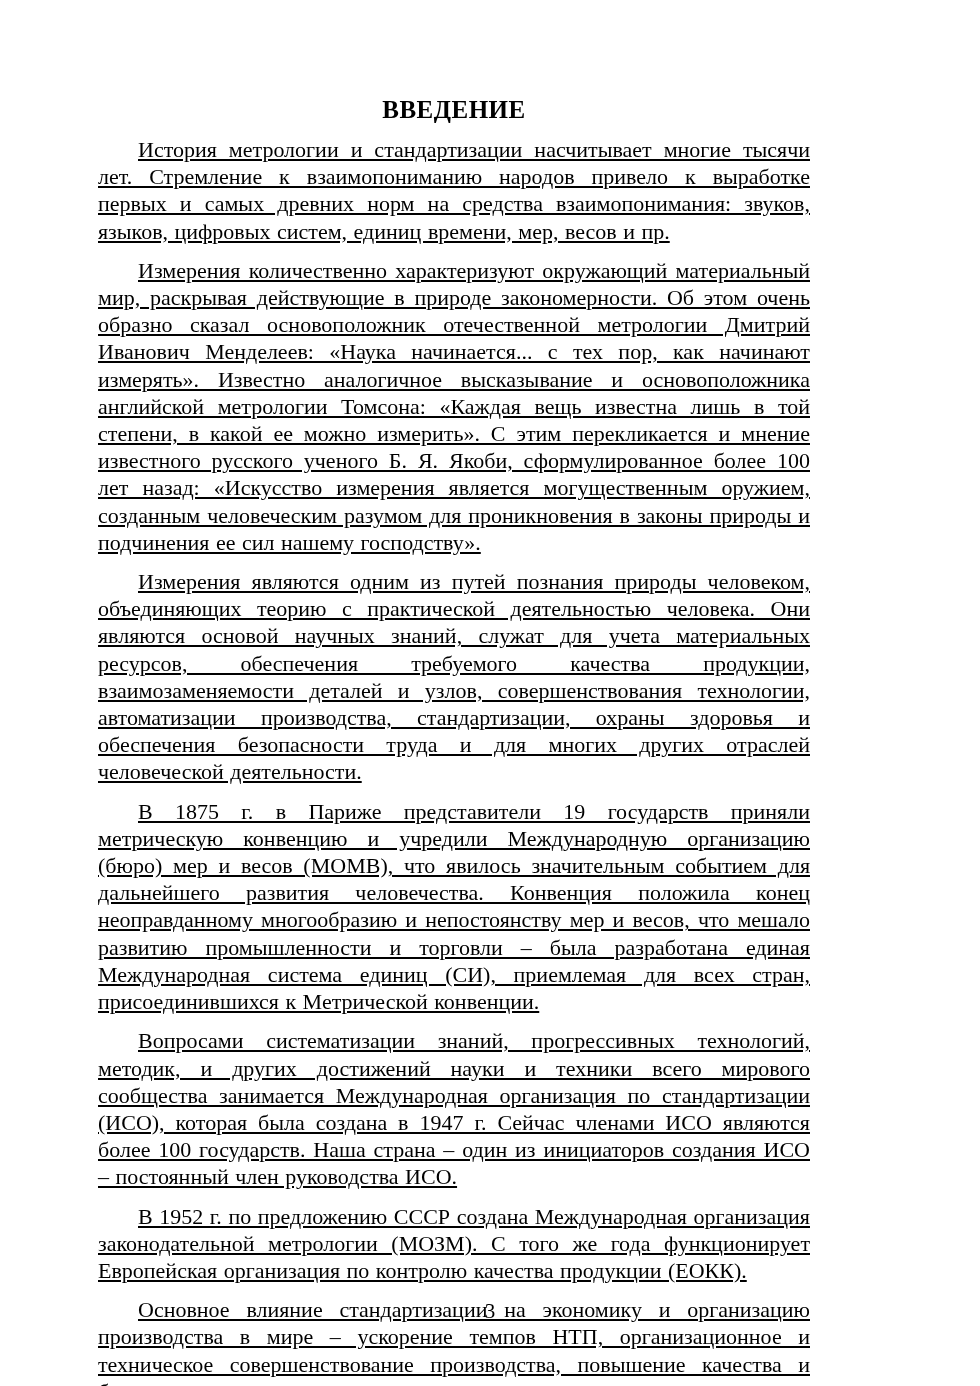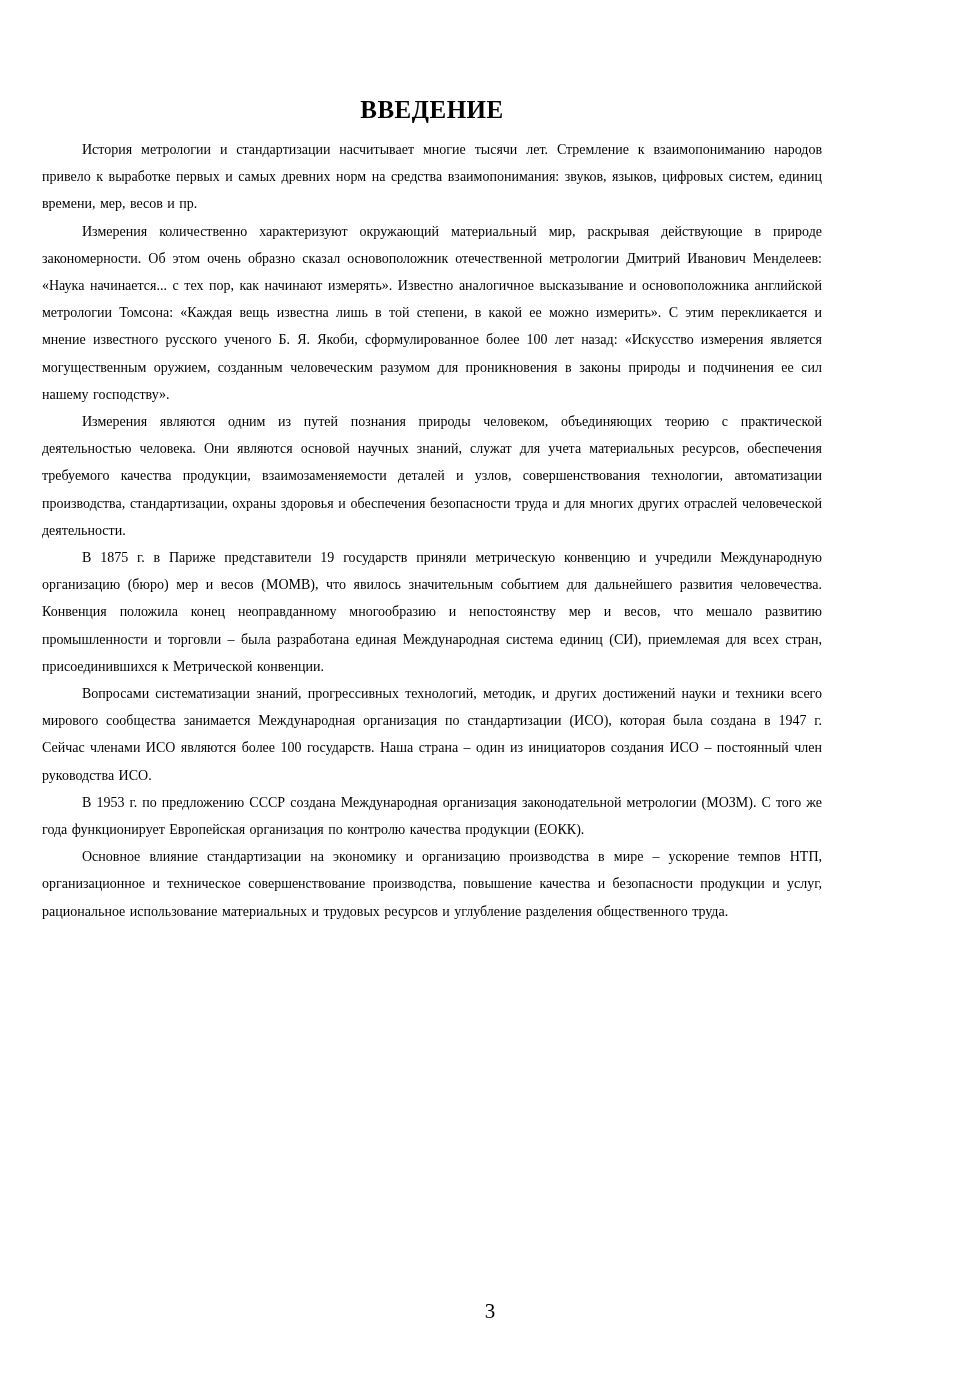--- a/index.html
+++ b/index.html
@@ -12,37 +12,38 @@
     height: 1386px;
     position: relative;
     font-family: "Liberation Serif", "DejaVu Serif", serif;
     color: #000000;
     overflow: hidden;
   }
   .page {
     box-sizing: border-box;
     width: 906px;
     height: 1386px;
-    padding: 96px 84px 0 42px;
+    padding: 96px 84px 0 86px;
     position: relative;
   }
   .doc-title {
     font-size: 25px;
     font-weight: bold;
     text-align: center;
     letter-spacing: 0.5px;
     margin: 0 0 12px 0;
   }
   .body-text p {
-    font-size: 14px;
+    font-size: 22px;
     line-height: 27.2px;
     text-align: justify;
     text-indent: 40px;
-    margin: 0;
+    margin: 12px;
     word-spacing: 1px;
+    text-decoration: underline;
   }
   .page-number {
     position: absolute;
     bottom: 62px;
     left: 0;
     width: 980px;
     text-align: center;
     font-size: 21px;
   }
 </style>
@@ -51,18 +52,18 @@
 
 <div class="page">
   <h1 class="doc-title">ВВЕДЕНИЕ</h1>
 
   <div class="body-text">
     <p>История метрологии и стандартизации насчитывает многие тысячи лет. Стремление к взаимопониманию народов привело к выработке первых и самых древних норм на средства взаимопонимания: звуков, языков, цифровых систем, единиц времени, мер, весов и пр.</p>
     <p>Измерения количественно характеризуют окружающий материальный мир, раскрывая действующие в природе закономерности. Об этом очень образно сказал основоположник отечественной метрологии Дмитрий Иванович Менделеев: «Наука начинается... с тех пор, как начинают измерять». Известно аналогичное высказывание и основоположника английской метрологии Томсона: «Каждая вещь известна лишь в той степени, в какой ее можно измерить». С этим перекликается и мнение известного русского ученого Б. Я. Якоби, сформулированное более 100 лет назад: «Искусство измерения является могущественным оружием, созданным человеческим разумом для проникновения в законы природы и подчинения ее сил нашему господству».</p>
     <p>Измерения являются одним из путей познания природы человеком, объединяющих теорию с практической деятельностью человека. Они являются основой научных знаний, служат для учета материальных ресурсов, обеспечения требуемого качества продукции, взаимозаменяемости деталей и узлов, совершенствования технологии, автоматизации производства, стандартизации, охраны здоровья и обеспечения безопасности труда и для многих других отраслей человеческой деятельности.</p>
     <p>В 1875 г. в Париже представители 19 государств приняли метрическую конвенцию и учредили Международную организацию (бюро) мер и весов (МОМВ), что явилось значительным событием для дальнейшего развития человечества. Конвенция положила конец неоправданному многообразию и непостоянству мер и весов, что мешало развитию промышленности и торговли – была разработана единая Международная система единиц (СИ), приемлемая для всех стран, присоединившихся к Метрической конвенции.</p>
     <p>Вопросами систематизации знаний, прогрессивных технологий, методик, и других достижений науки и техники всего мирового сообщества занимается Международная организация по стандартизации (ИСО), которая была создана в 1947 г. Сейчас членами ИСО являются более 100 государств. Наша страна – один из инициаторов создания ИСО – постоянный член руководства ИСО.</p>
-    <p>В 1953 г. по предложению СССР создана Международная организация законодательной метрологии (МОЗМ). С того же года функционирует Европейская организация по контролю качества продукции (ЕОКК).</p>
+    <p>В 1952 г. по предложению СССР создана Международная организация законодательной метрологии (МОЗМ). С того же года функционирует Европейская организация по контролю качества продукции (ЕОКК).</p>
     <p>Основное влияние стандартизации на экономику и организацию производства в мире – ускорение темпов НТП, организационное и техническое совершенствование производства, повышение качества и безопасности продукции и услуг, рациональное использование материальных и трудовых ресурсов и углубление разделения общественного труда.</p>
   </div>
 
   <div class="page-number">3</div>
 </div>
 
 </body></html>

